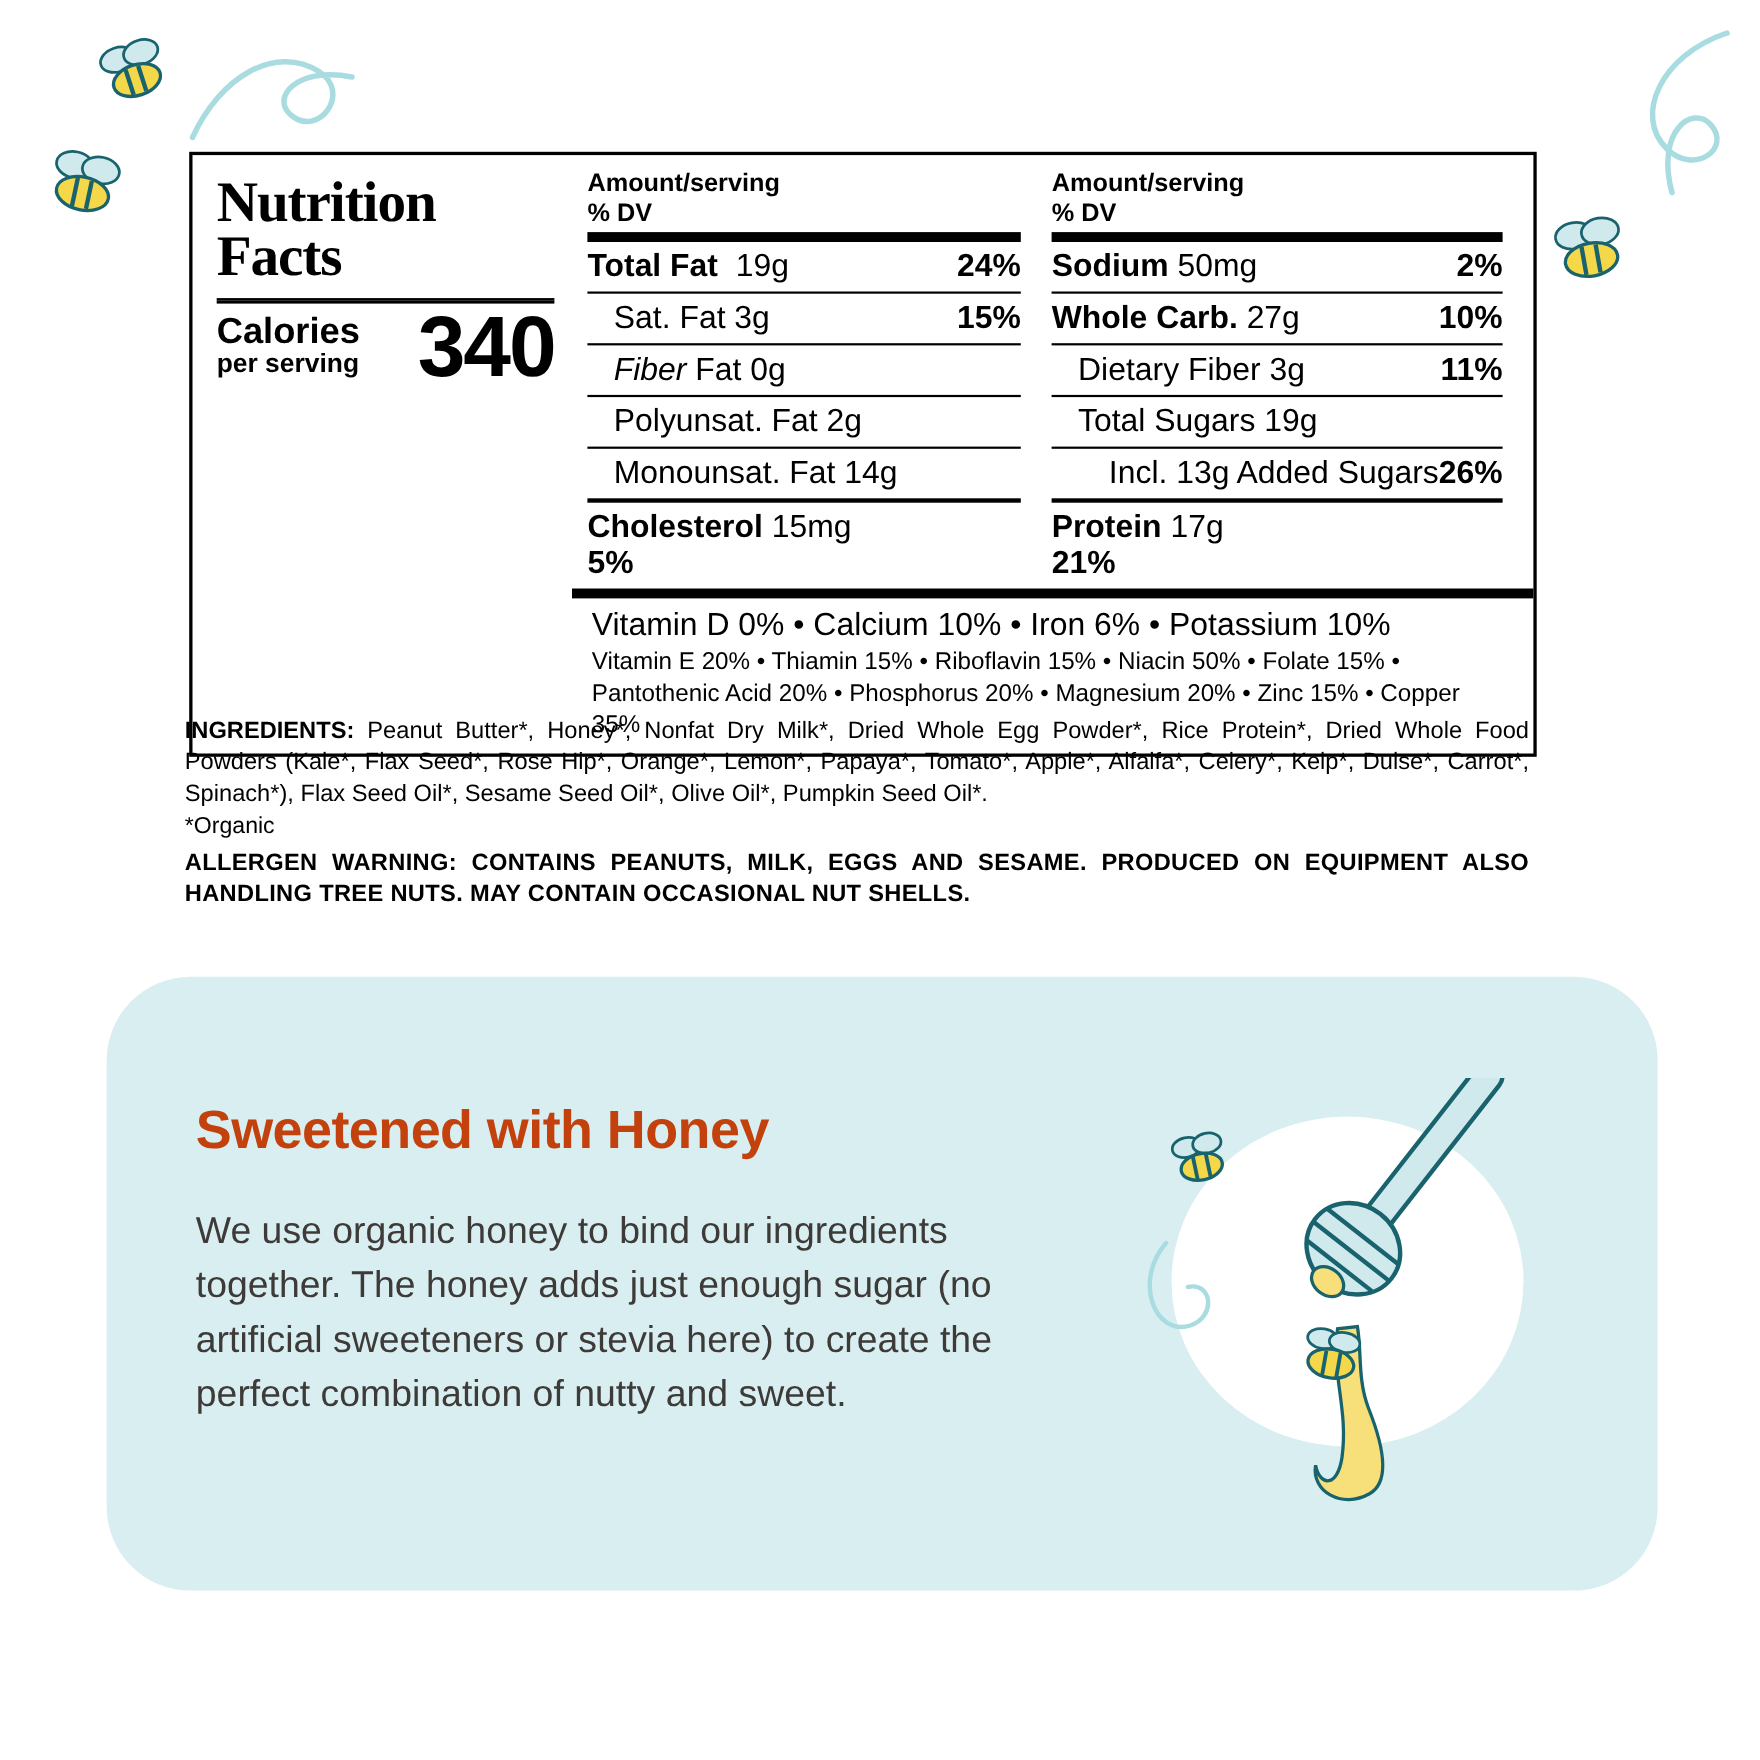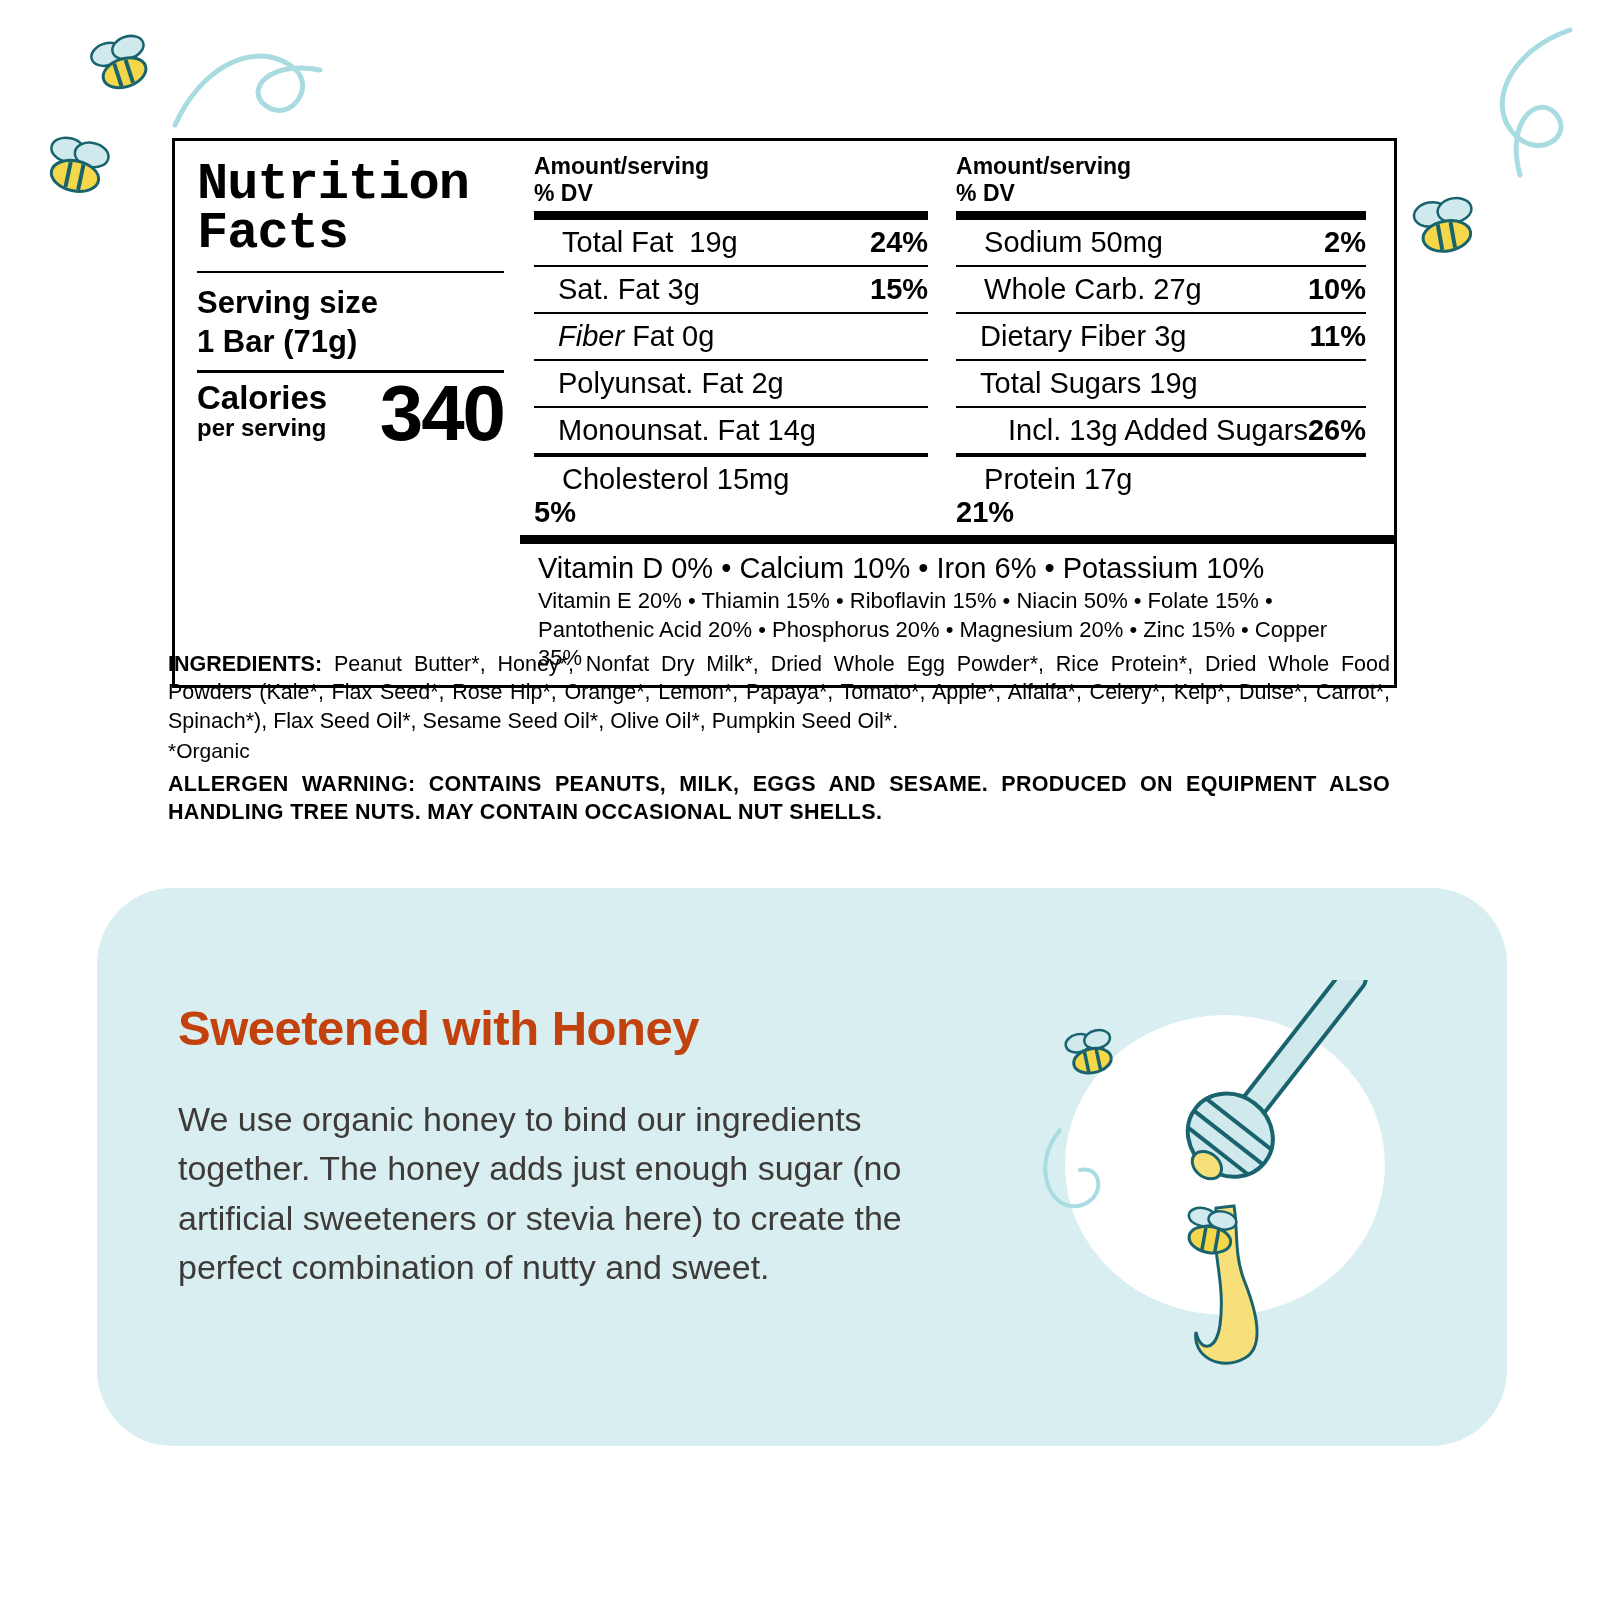--- a/index.html
+++ b/index.html
@@ -38,21 +38,21 @@
     background: #fff;
     display: flex;
   }
   .nf-left {
     width: 345px;
     box-sizing: border-box;
     padding: 14px 16px 10px 22px;
     flex: 0 0 auto;
   }
   .nf-title {
-    font-family: Liberation Mono, monospace;
+    font-family: Liberation Serif, serif;
     font-weight: bold;
     font-size: 52px;
     line-height: 0.94;
     letter-spacing: -1px;
     margin-top: 6px;
   }
   .rule-thin { border-top: 2px solid #000; margin: 12px 0 0 0; }
   .rule-med  { border-top: 3px solid #000; }
 
   .serving-block {
@@ -104,21 +104,21 @@
     display: flex;
     justify-content: space-between;
     align-items: baseline;
     font-size: 29px;
     padding: 6px 0 6px 0;
     border-bottom: 2px solid #000;
   }
   .nutrow:last-child { border-bottom: none; flex-direction: column; }
   .nutrow .nm { white-space: nowrap; }
   .nutrow .dv { font-weight: bold; font-size: 29px; }
-  .nm b { font-weight: normal; margin-left: 28px; }
+  .nm b { font-weight: bold; }
   .nm i { font-style: italic; }
   .ind1 { padding-left: 24px; }
   .ind2 { padding-left: 52px; }
 
   .vits-wrap {
     border-top: 9px solid #000;
     padding: 8px 18px 12px 18px;
     box-sizing: border-box;
   }
   .vits-main {
@@ -232,24 +232,20 @@
 </div>
 
 <div class="nf-panel">
 
   <div class="nf-left">
     <div class="nf-title">
       <span>Nutrition</span><br>
       <span>Facts</span>
     </div>
     <div class="rule-thin"></div>
-    <div class="serving-block">
-      <div>Serving size</div>
-      <div>1 Bar (71g)</div>
-    </div>
     <div class="rule-med"></div>
     <div class="cal-row">
       <div class="cal-label">
         <span class="big">Calories</span>
         <span class="small">per serving</span>
       </div>
       <div class="cal-value">340</div>
     </div>
   </div>
 

